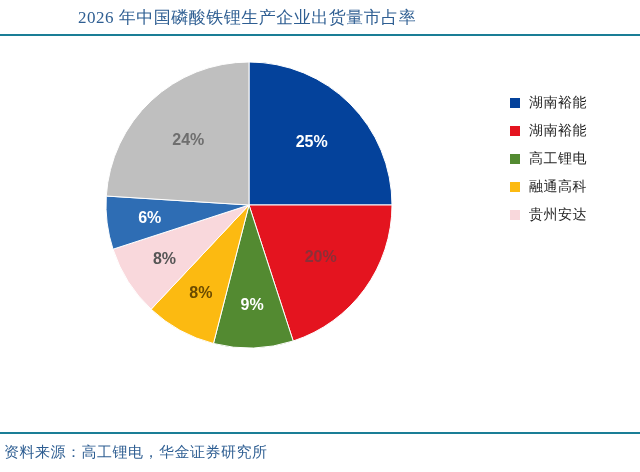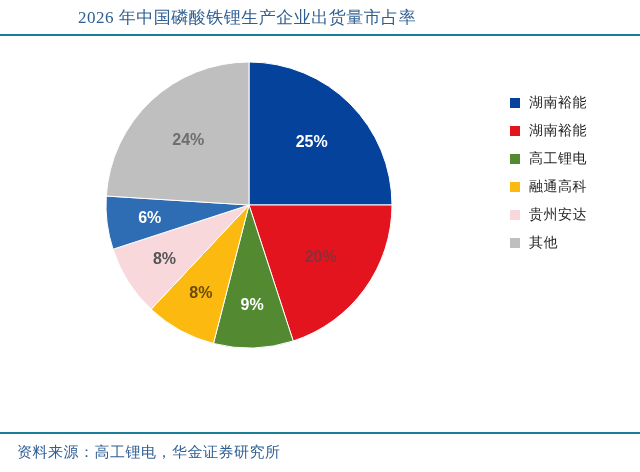--- a/index.html
+++ b/index.html
@@ -95,21 +95,21 @@
   #footer-rule {
     position: absolute;
     left: 0;
     top: 432px;
     width: 640px;
     height: 2px;
     background: #1A7E96;
   }
   #source-note {
     position: absolute;
-    left: 17px;
+    left: 4px;
     top: 443px;
     font-family: Liberation Serif, serif;
     font-size: 15px;
     color: #2E5E92;
     letter-spacing: 0.5px;
     white-space: nowrap;
   }
 </style>
 </head>
 <body>
@@ -156,22 +156,18 @@
         <span class="legend-label">高工锂电</span>
       </div>
       <div class="legend-row">
         <span class="legend-swatch" style="background: rgb(252, 186, 17);"></span>
         <span class="legend-label">融通高科</span>
       </div>
       <div class="legend-row">
         <span class="legend-swatch" style="background: rgb(249, 216, 220);"></span>
         <span class="legend-label">贵州安达</span>
       </div>
-      <div class="legend-row">
-        <span class="legend-swatch" style="background: rgb(191, 191, 191);"></span>
-        <span class="legend-label">其他</span>
-      </div>
     </div>
 
   <div id="footer-rule"></div>
   <div id="source-note">资料来源：高工锂电，华金证券研究所</div>
 
 </div>
 
 </body></html>

